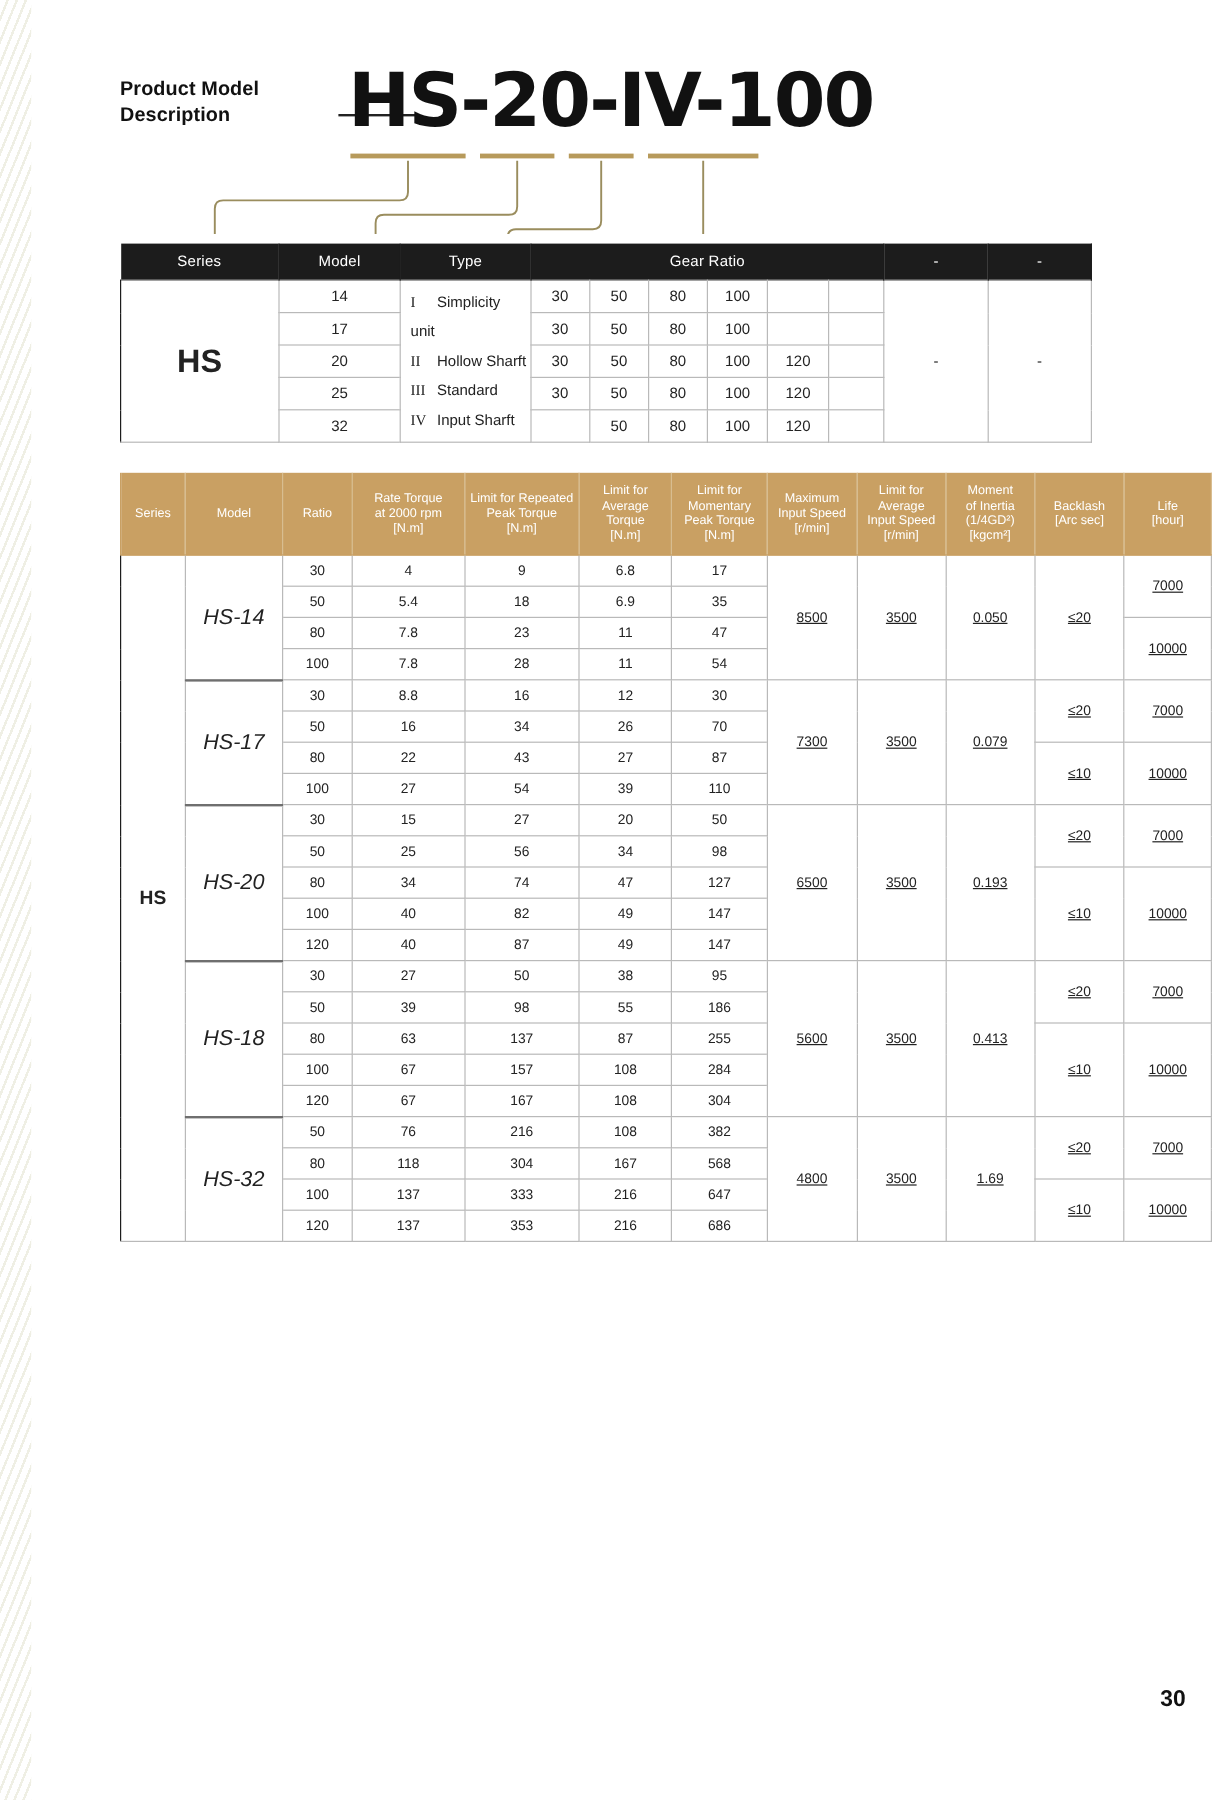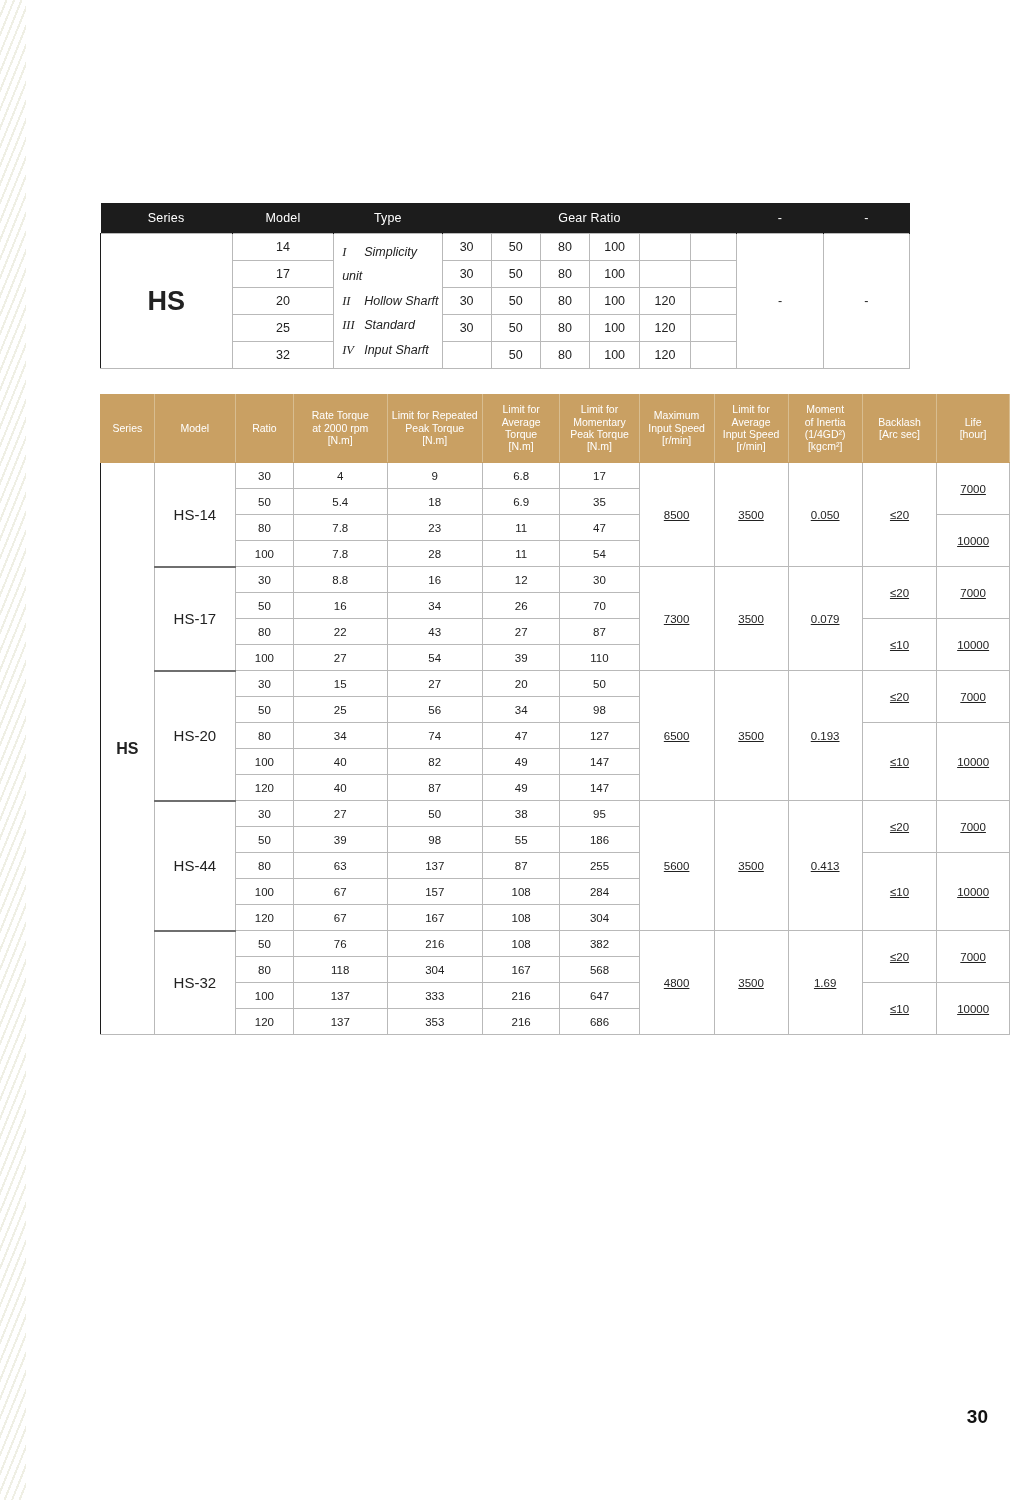--- a/index.html
+++ b/index.html
@@ -109,21 +109,20 @@
     font-size: 27px;
     font-weight: bold;
     width: 148px;
   }
   .t1 td.model-cell { width: 112px; margin-left: 23px; }
   .t1 td.type-cell {
     width: 108px;
     text-align: left;
     padding-left: 8px;
     vertical-align: middle;
-    font-style: italic;
   }
   .type-list { line-height: 1.95; }
   .type-list .rn {
     display: inline-block;
     width: 22px;
     font-family: "Liberation Serif", serif;
     font-size: 12.5px;
   }
   .t1 td.gr { width: 53px; }
   .t1 td.dashcol { width: 100px; }
@@ -155,21 +154,21 @@
     height: 23px;
     color: #222;
     font-size: 11.5px;
   }
   .t2 td.series {
     width: 54px;
     font-size: 16px;
     font-weight: bold;
     border-left: 1px solid #1c1c1c;
   }
-  .t2 td.model { width: 86px; font-size: 15px; }
+  .t2 td.model { width: 86px; font-size: 18px; font-style: italic; }
   .t2 td.ratio { width: 60px; }
   .t2 td.num { width: 100px; }
   .t2 td.narrow { width: 80px; }
   .t2 td.mid { width: 76px; text-decoration: underline; }
   .t2 .thick-top { border-top: 2px solid #6f6f6f; }
 
   .page-num {
     position: absolute;
     right: 22px;
     bottom: 72px;
@@ -178,20 +177,42 @@
     color: #111;
   }
 </style>
 </head>
 <body>
 
 <div class="page">
 
   <div class="edge-strip"></div>
 
+  <div class="header">
+    <div class="header-label">
+      <span>Product Model</span><br>
+      <span>Description</span>
+    </div>
+    <div class="header-dash"></div>
+    <div class="model-code">HS-20-IV-100</div>
+
+    <div class="code-underline u1"></div>
+    <div class="code-underline u2"></div>
+    <div class="code-underline u3"></div>
+    <div class="code-underline u4"></div>
+
+    <svg class="connector" viewBox="0 0 830 140">
+      <g fill="none" stroke="#9a8d5e" stroke-width="1.6">
+        <path d="M240 79 L240 105 Q240 112 233 112 L86 112 Q79 112 79 119 L79 150"></path>
+        <path d="M331 79 L331 117 Q331 124 324 124 L220 124 Q213 124 213 131 L213 150"></path>
+        <path d="M401 79 L401 129 Q401 136 394 136 L330 136 Q323 136 323 143 L323 154"></path>
+        <path d="M486 79 L486 140 Q486 147 479 147 L500 147 Q507 147 507 154 L507 160"></path>
+      </g>
+    </svg>
+  </div>
 
   <table class="t1">
     <thead>
       <tr>
         <th>Series</th>
         <th>Model</th>
         <th>Type</th>
         <th colspan="6">Gear Ratio</th>
         <th>-</th>
         <th>-</th>
@@ -384,21 +405,21 @@
           <td class="narrow">147</td>
         </tr>
         <tr>
           <td class="ratio">120</td>
           <td class="num">40</td>
           <td class="num">87</td>
           <td class="narrow">49</td>
           <td class="narrow">147</td>
         </tr>
         <tr>
-          <td class="model thick-top" rowspan="5">HS-44</td>
+          <td class="model thick-top" rowspan="5">HS-18</td>
           <td class="ratio">30</td>
           <td class="num">27</td>
           <td class="num">50</td>
           <td class="narrow">38</td>
           <td class="narrow">95</td>
           <td class="mid" rowspan="5">5600</td>
           <td class="mid" rowspan="5">3500</td>
           <td class="mid" rowspan="5">0.413</td>
           <td class="mid" rowspan="2">≤20</td>
           <td class="mid" rowspan="2">7000</td>

